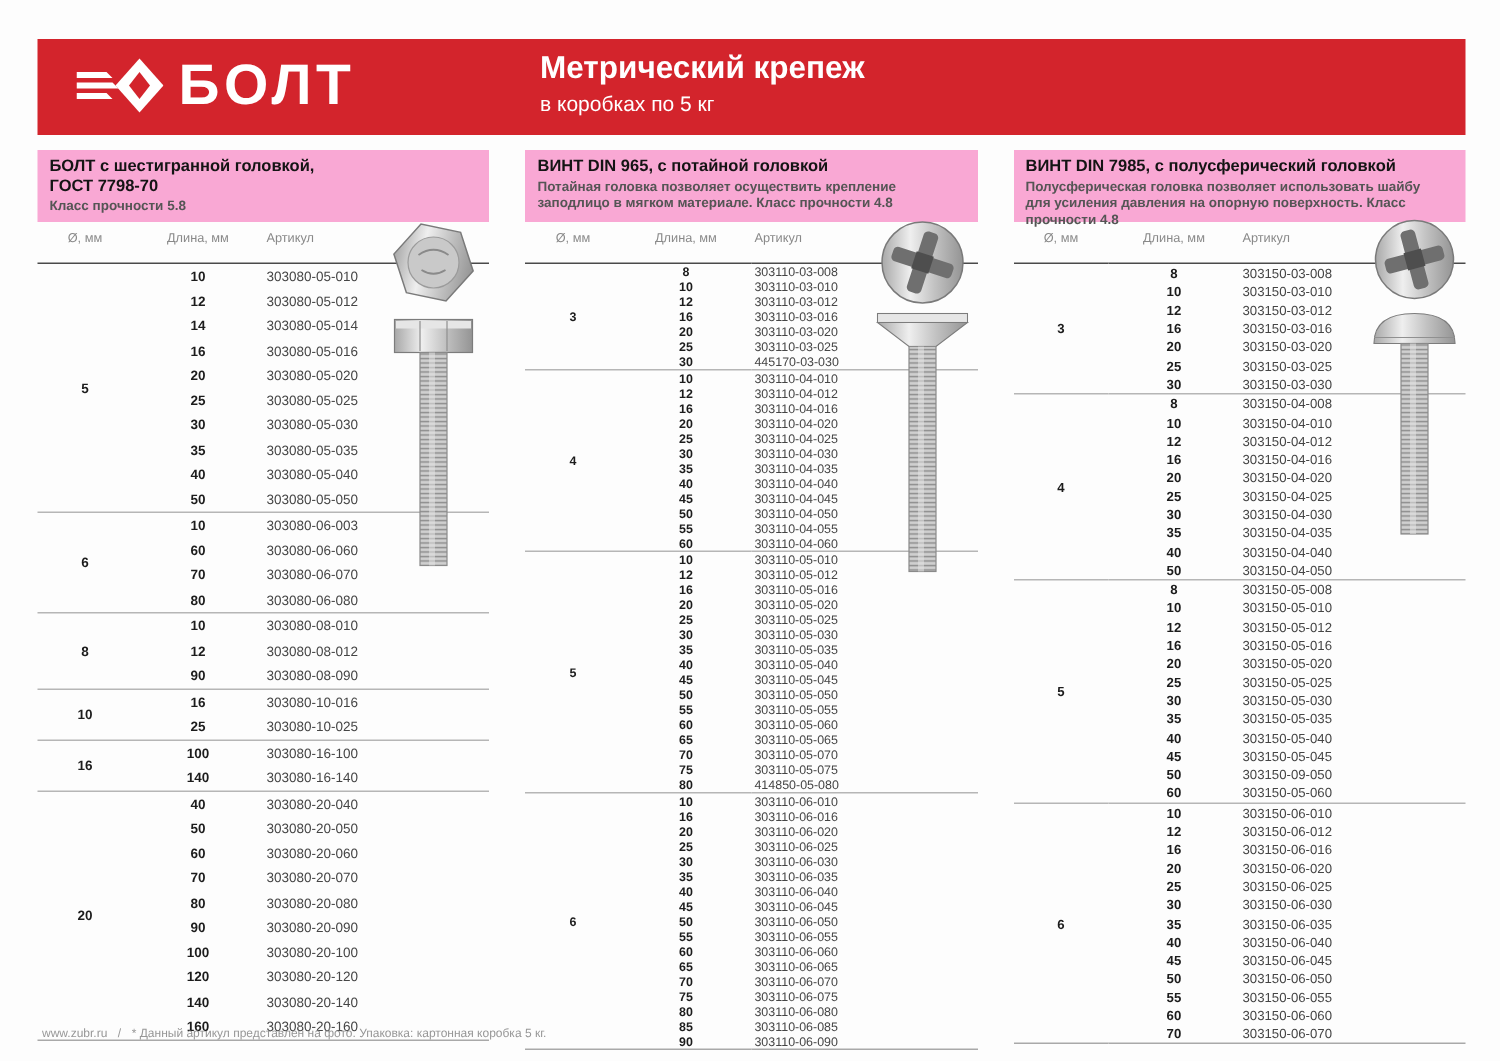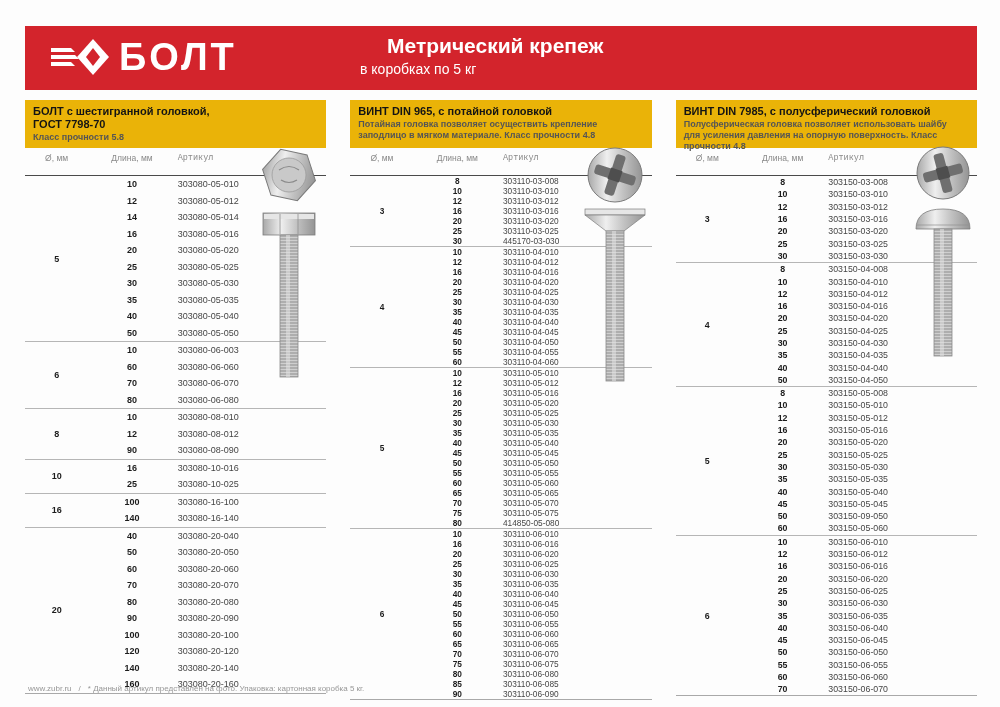--- a/index.html
+++ b/index.html
@@ -8,39 +8,39 @@
     background:#fdfdfd;font-family:"Liberation Sans", sans-serif;
   }
   
   .banner{
     position:absolute;left:25px;top:26px;width:952px;height:64px;
     background:#d3242c;color:#fff;
   }
   .logo{position:absolute;left:26px;top:9px;display:flex;align-items:center;gap:10px;}
   .logo-text{font-size:38px;font-weight:800;letter-spacing:3px;line-height:1;}
   .banner-title{position:absolute;left:335px;top:8px;}
-  .banner-title .bt{font-size:21px;font-weight:bold;line-height:1.15;margin-left:27px;}
+  .banner-title .bt{font-size:21px;font-weight:bold;line-height:1.15;}
   .banner-title .bs{font-size:14px;margin-top:3px;}
   
   .content{
     position:absolute;left:25px;top:100px;width:952px;
     display:grid;grid-template-columns:1fr 1fr 1fr;column-gap:24px;
   }
   .sec-head{
-    background:#eab308;height:48px;box-sizing:border-box;
+    background:#f9a8d4;height:48px;box-sizing:border-box;
     padding:5px 16px 0 8px;
   }
   .sec-title{font-size:11px;font-weight:bold;color:#141414;line-height:1.2;}
   .sec-desc{font-size:9px;color:#555;line-height:1.22;margin-top:1px;font-weight:bold;}
   .tblwrap{position:relative;margin-top:3px;}
   table{width:100%;border-collapse:collapse;table-layout:fixed;border-bottom:1px solid #a9a9a9;}
   col.c-dia{width:21%;} col.c-len{width:29%;} col.c-sku{width:50%;}
   th{font-weight:normal;color:#898989;font-size:8.5px;text-align:center;
      padding:2px 0 12px 0;border-bottom:1.5px solid #4a4a4a;}
-  th.sku{text-align:left;padding-left:2px;font-family:Liberation Mono, monospace;}
+  th.sku{text-align:left;padding-left:2px;}
   td{padding:0;text-align:center;color:#1c1c1c;}
   td.dia{font-weight:bold;vertical-align:middle;}
   td.len{font-weight:bold;}
   td.sku{text-align:left;padding-left:2px;color:#454545;font-weight:normal;}
   tr.gs td{border-top:1px solid #b6b6b6;}
   .s0 td{height:16.5px;font-size:9px;}
   .s1 td{height:9.75px;font-size:8.3px;}
   .s2 td{height:12.3px;font-size:8.8px;}
   .prod{position:absolute;top:-6px;right:-2px;}
   

